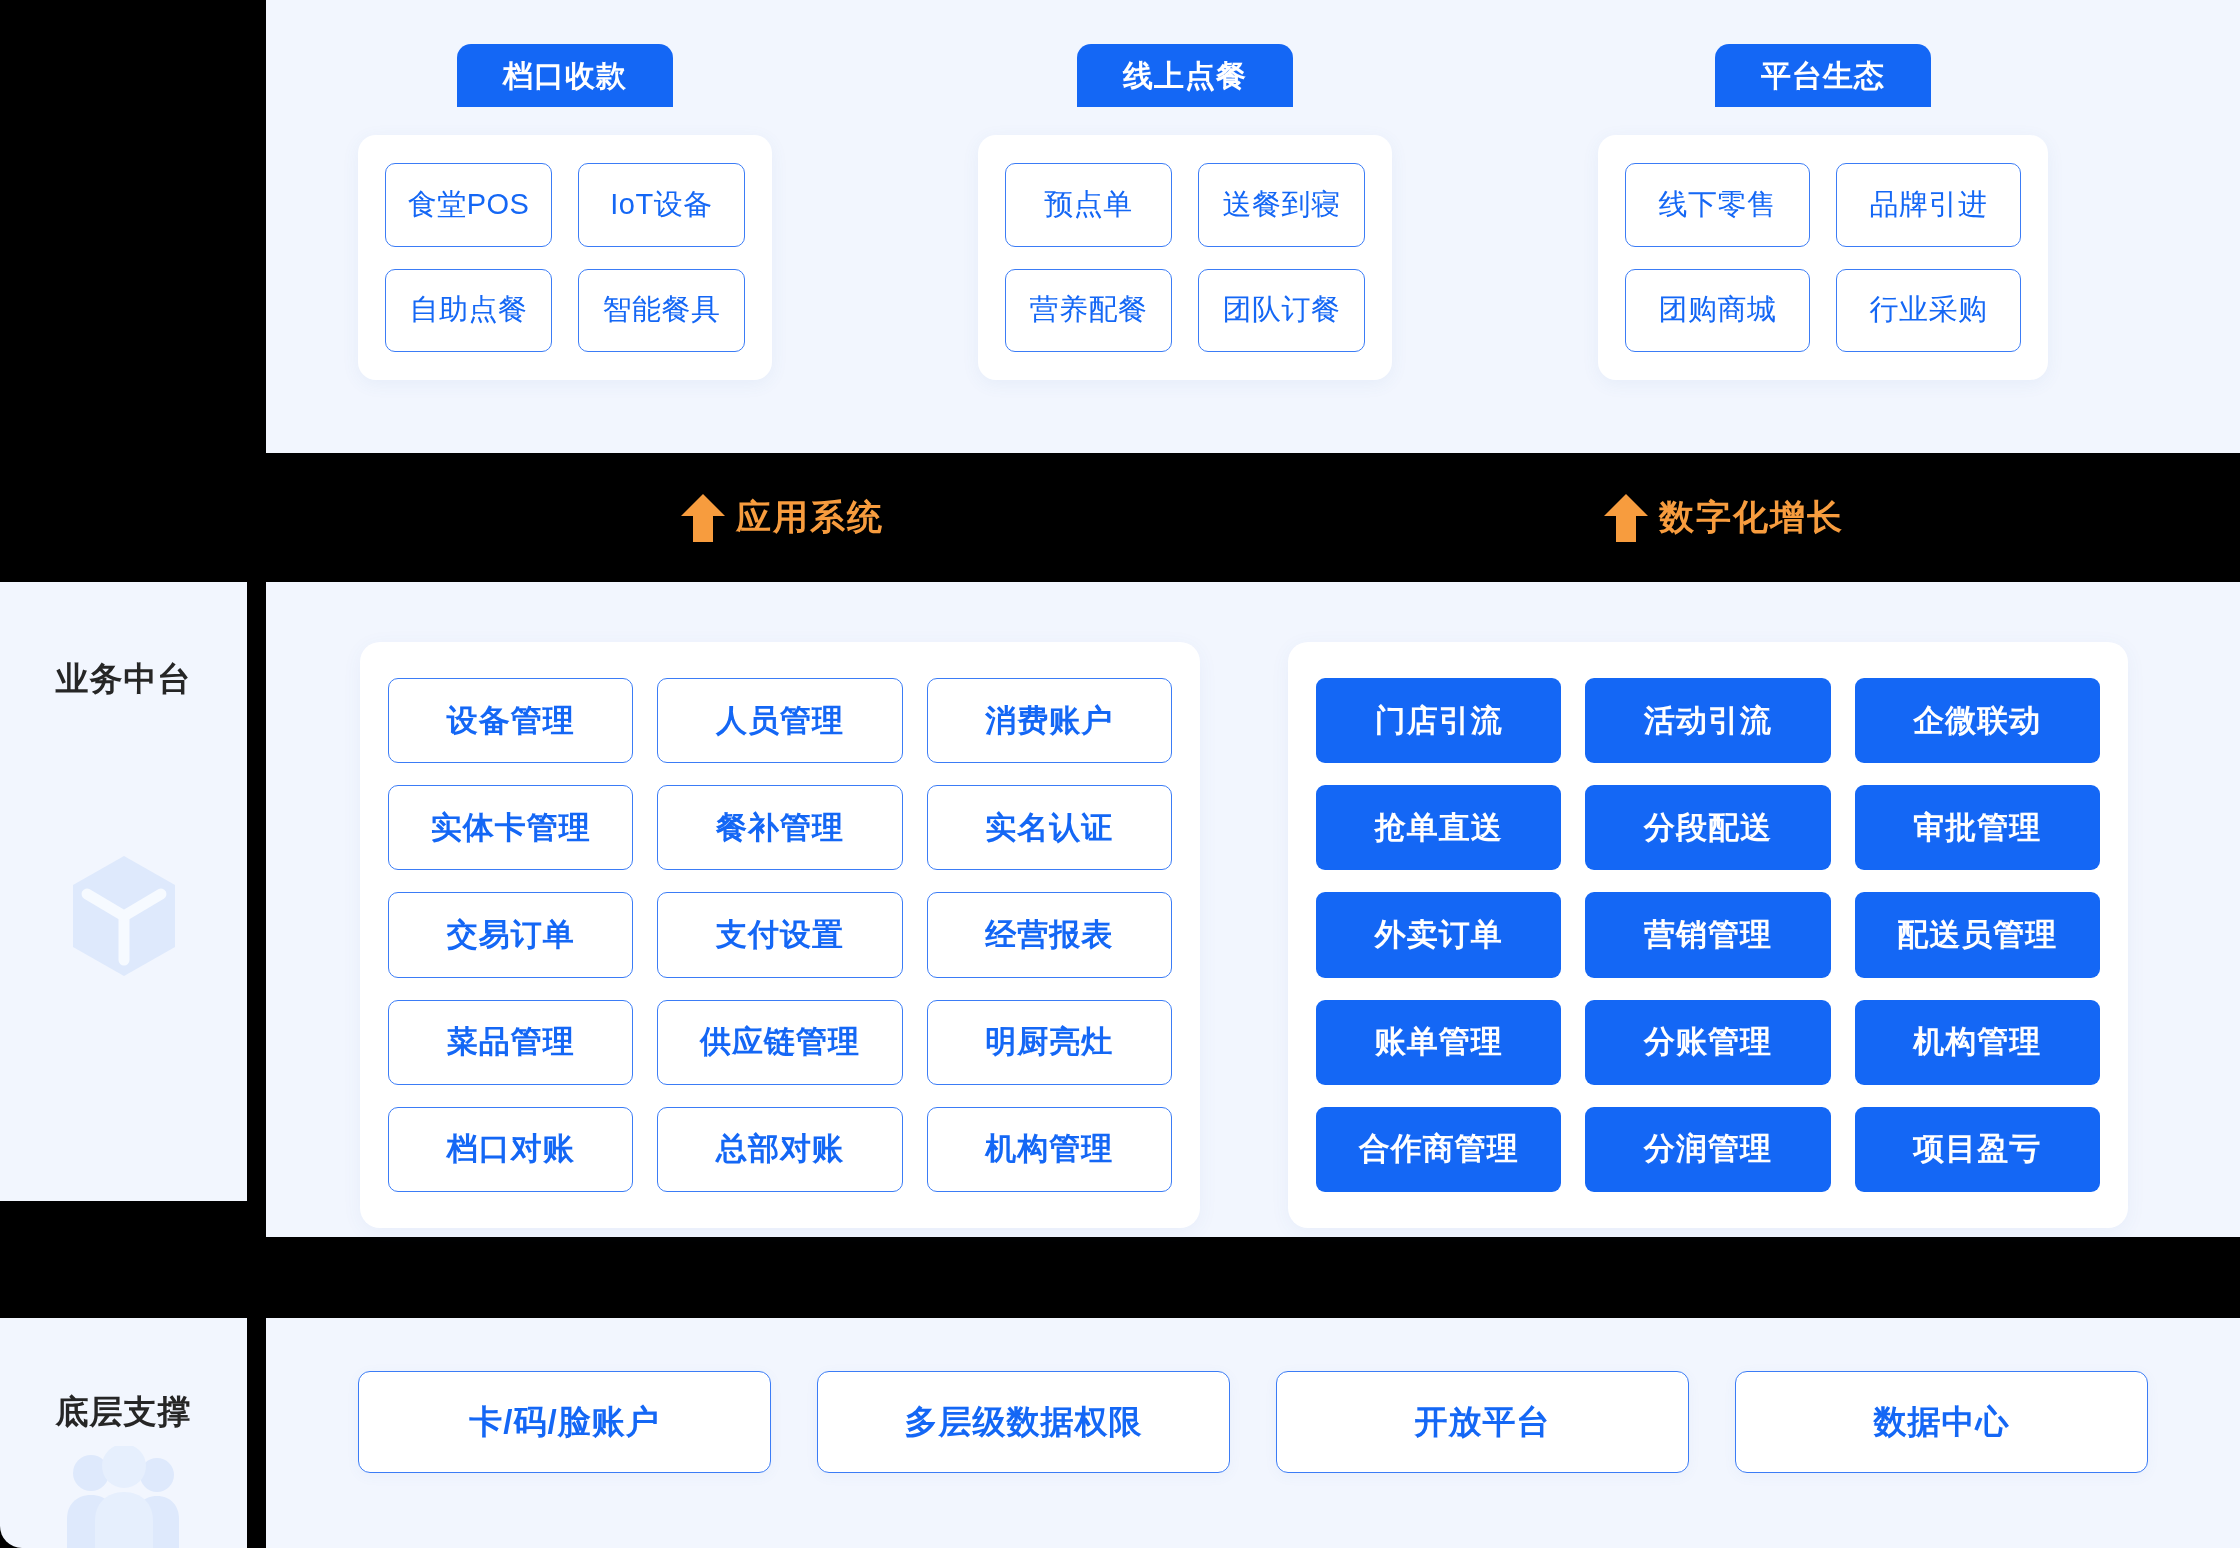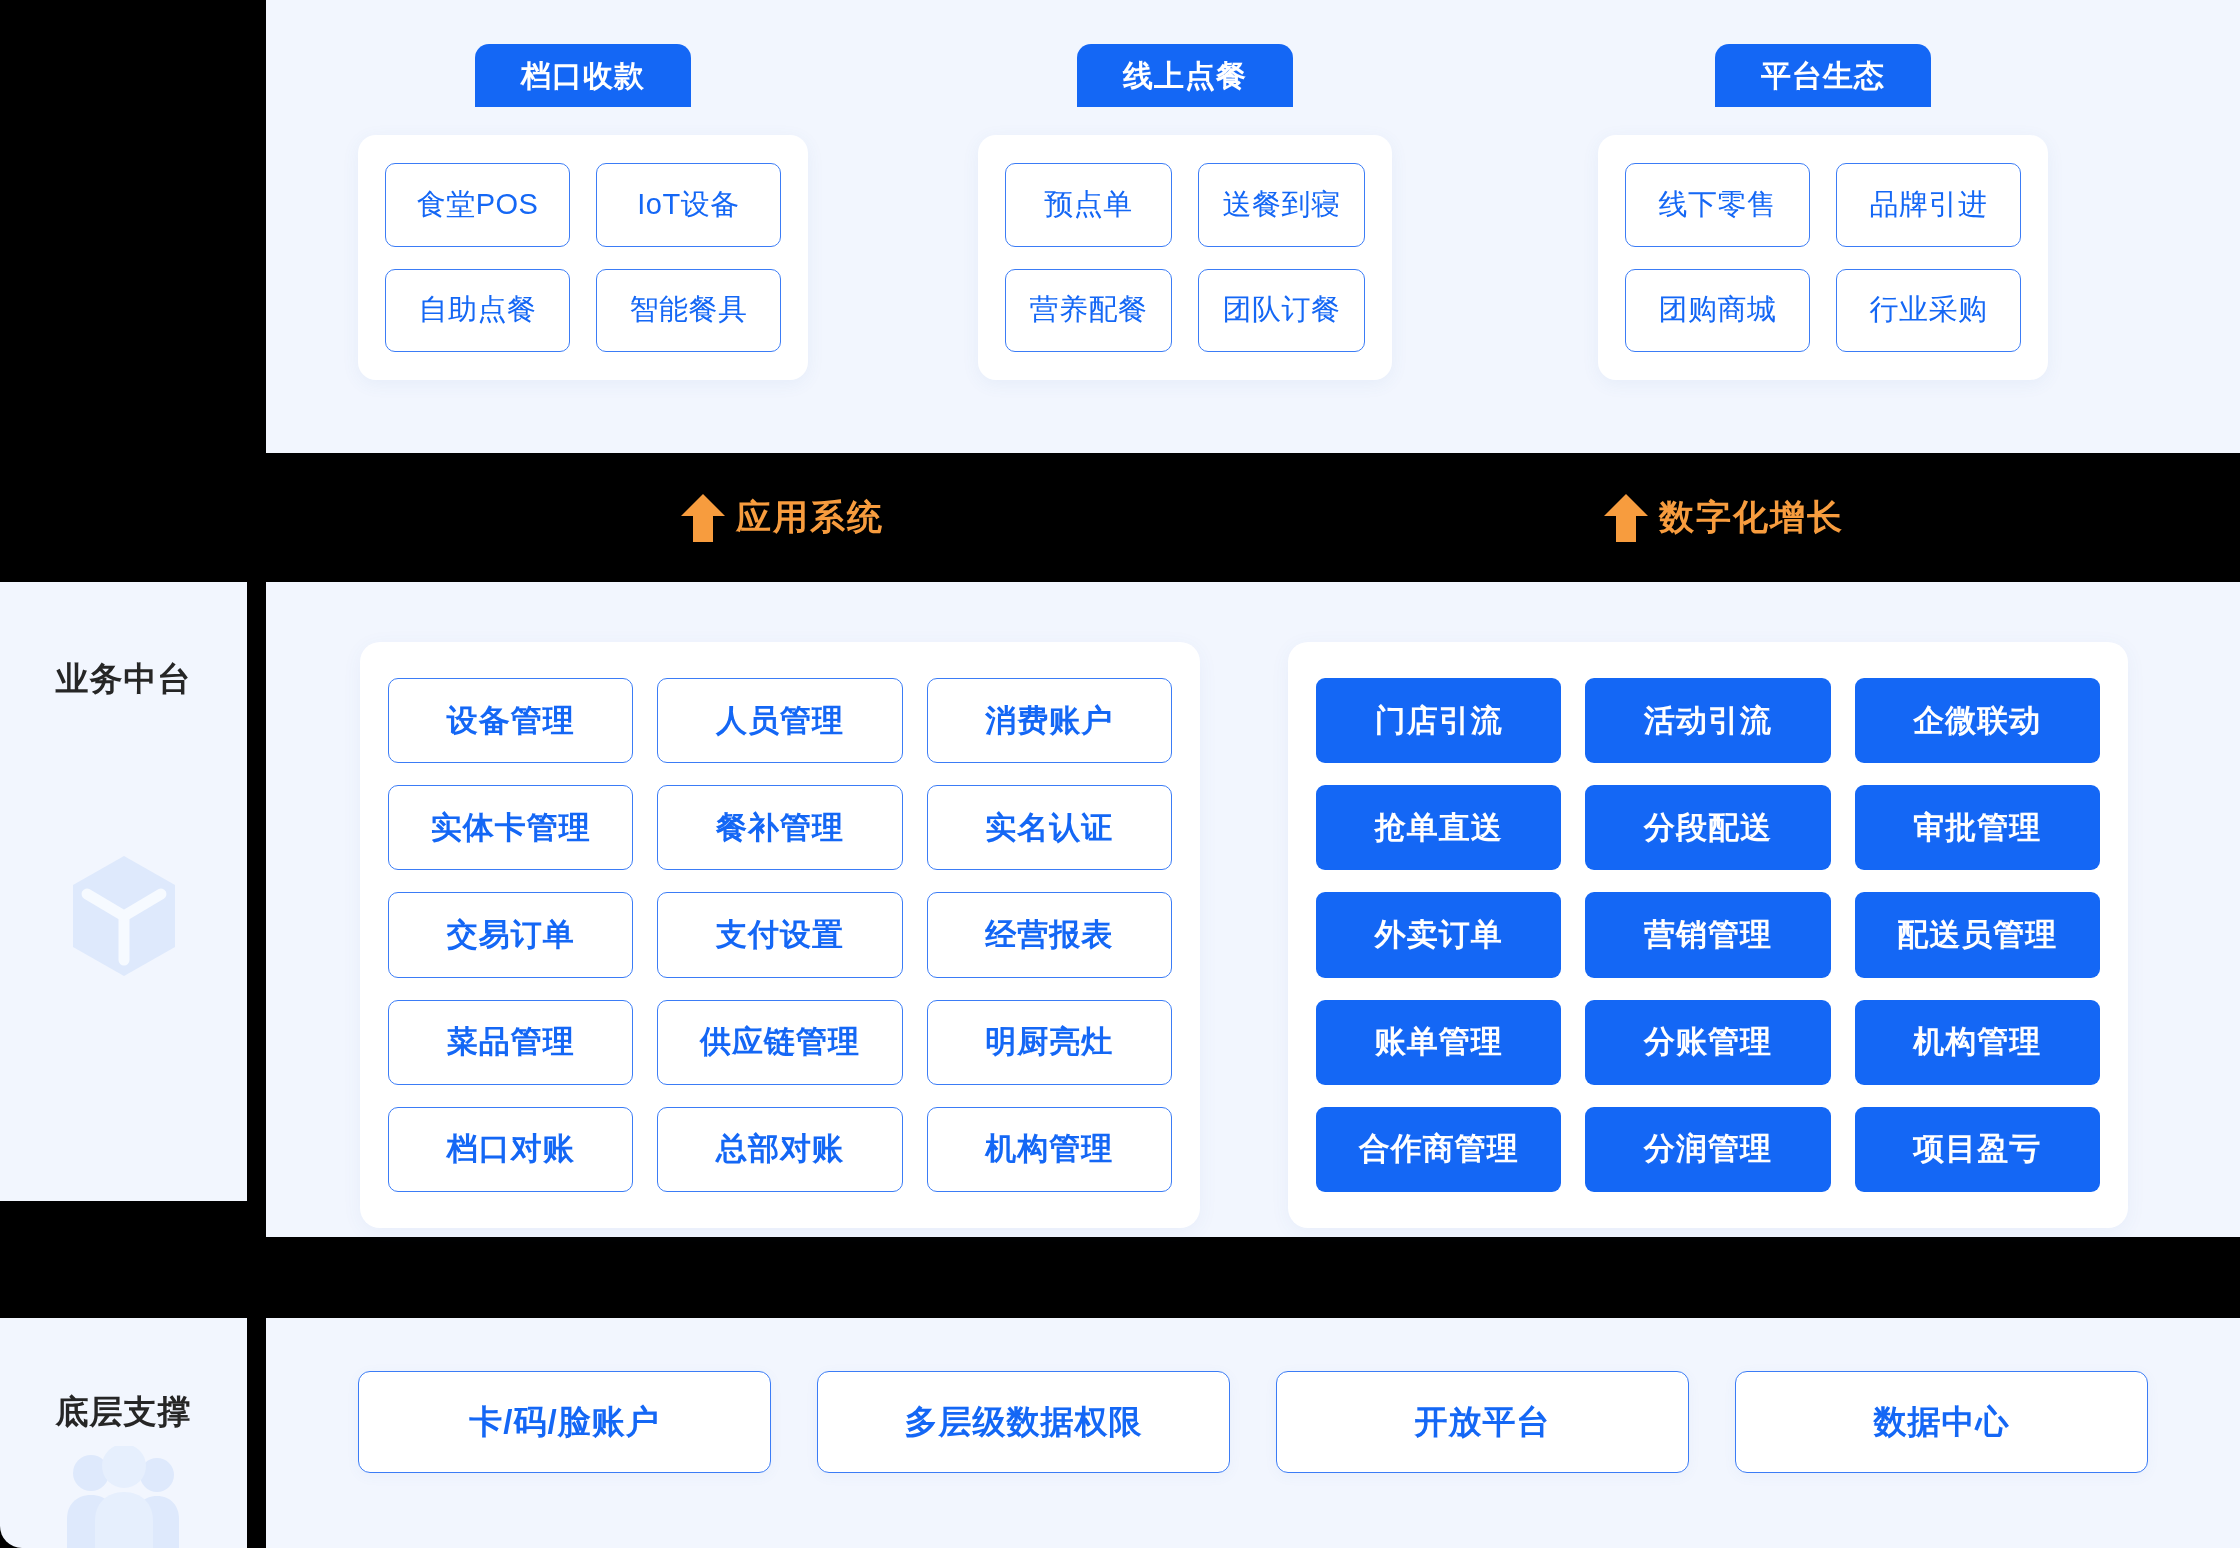--- a/index.html
+++ b/index.html
@@ -219,21 +219,21 @@
         <circle cx="98" cy="29" r="17" fill="#DEE9FC"></circle>
         <path d="M98 50c-14 0-22 10-22 23v29h44V73c0-13-8-23-22-23z" fill="#DEE9FC"></path>
         <circle cx="65" cy="20" r="22" fill="#E6EFFD"></circle>
         <path d="M65 46c-18 0-29 12-29 29v27h58V75c0-17-11-29-29-29z" fill="#E6EFFD"></path>
       </svg>
     </div>
   </div>
 
   <div class="stage" id="sec-front">
 
-    <div class="group" style="left:92px; width:450px;">
+    <div class="group" style="left:92px; width:414px;">
       <div class="group-title">档口收款</div>
       <div class="group-grid">
         <div class="chip">食堂POS</div>
         <div class="chip">IoT设备</div>
         <div class="chip">自助点餐</div>
         <div class="chip">智能餐具</div>
       </div>
     </div>
 
     <div class="group" style="left:712px; width:414px;">

